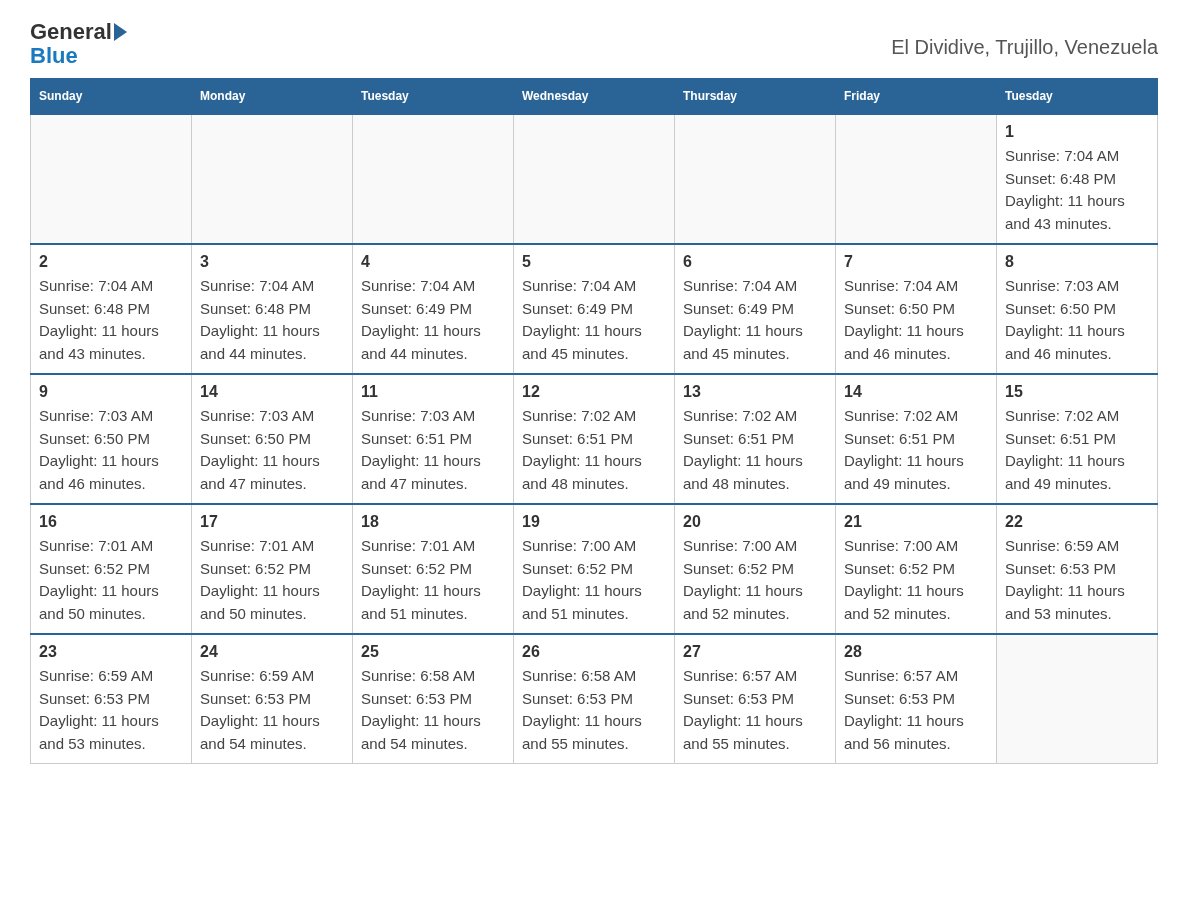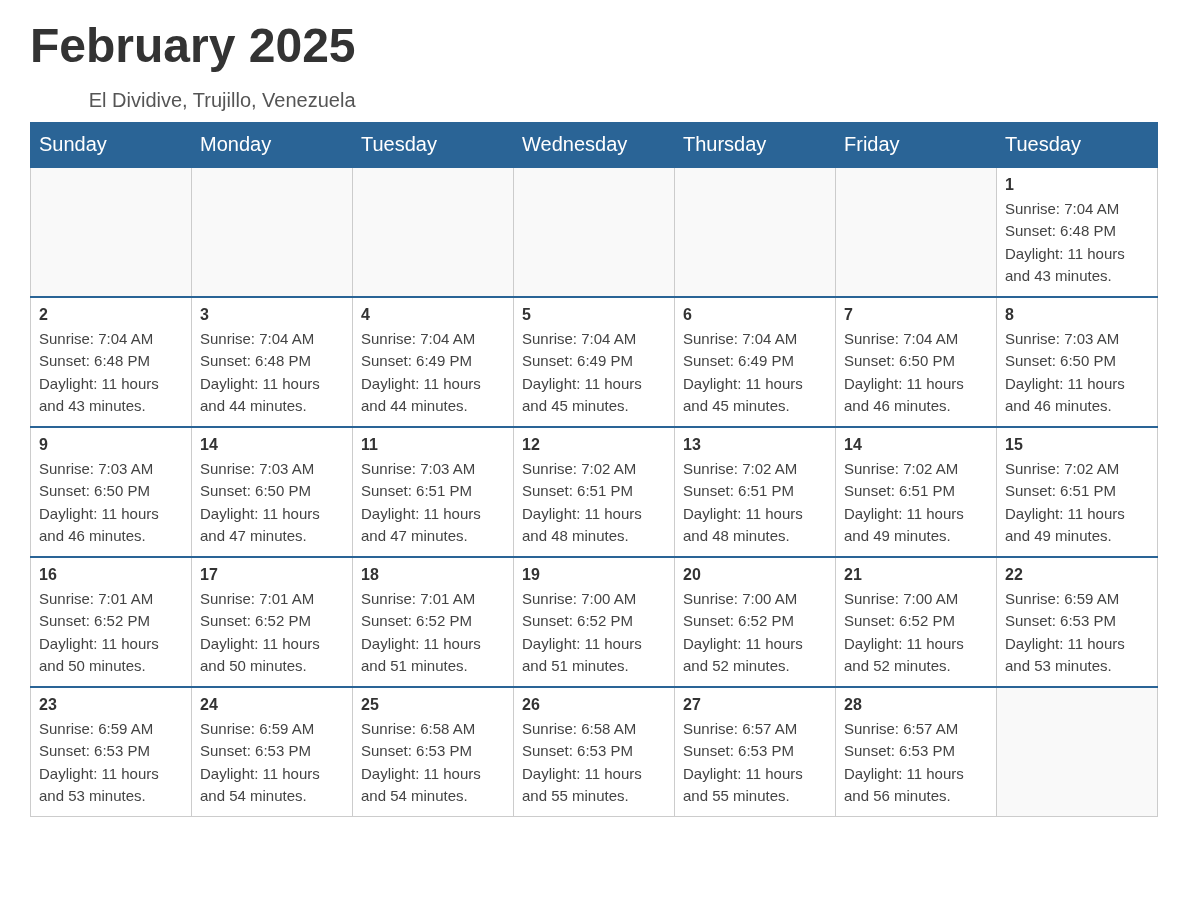--- a/index.html
+++ b/index.html
@@ -51,22 +51,22 @@
       width: 100%;
       border-collapse: collapse;
       margin-top: 10px;
     }
 
     .calendar th {
       background-color: #2a6496;
       color: #fff;
       padding: 10px 8px;
       text-align: left;
-      font-size: 20px;
-      font-weight: normal;
+      font-size: 12px;
+      font-weight: bold;
       border: 1px solid #2a6496;
     }
 
     .calendar td {
       border: 1px solid #ccc;
       vertical-align: top;
       padding: 8px;
       width: 14.28%;
       min-height: 120px;
       font-size: 13px;
@@ -92,22 +92,33 @@
     }
 
     .week-row td {
       border-top: 2px solid #2a6496;
     }
   </style>
 </head>
 <body>
 
 <div class="header">
+  <div class="logo">
+    <div style="display:flex; flex-direction:column; line-height:1.1;">
+      <div style="display:flex; align-items:center;">
+        <span class="logo-text">General</span>
+        <div style="display:inline-flex; flex-direction:column; margin-left:2px;">
+          <div style="width:0; height:0; border-left:13px solid #2a6496; border-top:9px solid transparent; border-bottom:0 solid transparent; display:block;"></div>
+          <div style="width:0; height:0; border-left:13px solid #2a6496; border-top:0 solid transparent; border-bottom:9px solid transparent; display:block;"></div>
+        </div>
+      </div>
+      <span class="logo-text" style="color:#1a7abf; font-size:22px; font-weight:bold;">Blue</span>
+    </div>
+  </div>
   <div class="title-section">
-    <div class="calendar-title">February 2025</div>
     <div class="calendar-subtitle">El Dividive, Trujillo, Venezuela</div>
   </div>
 </div>
 
 <table class="calendar">
   <thead>
     <tr>
     <th>Sunday</th>
         <th>Monday</th>
         <th>Tuesday</th>

